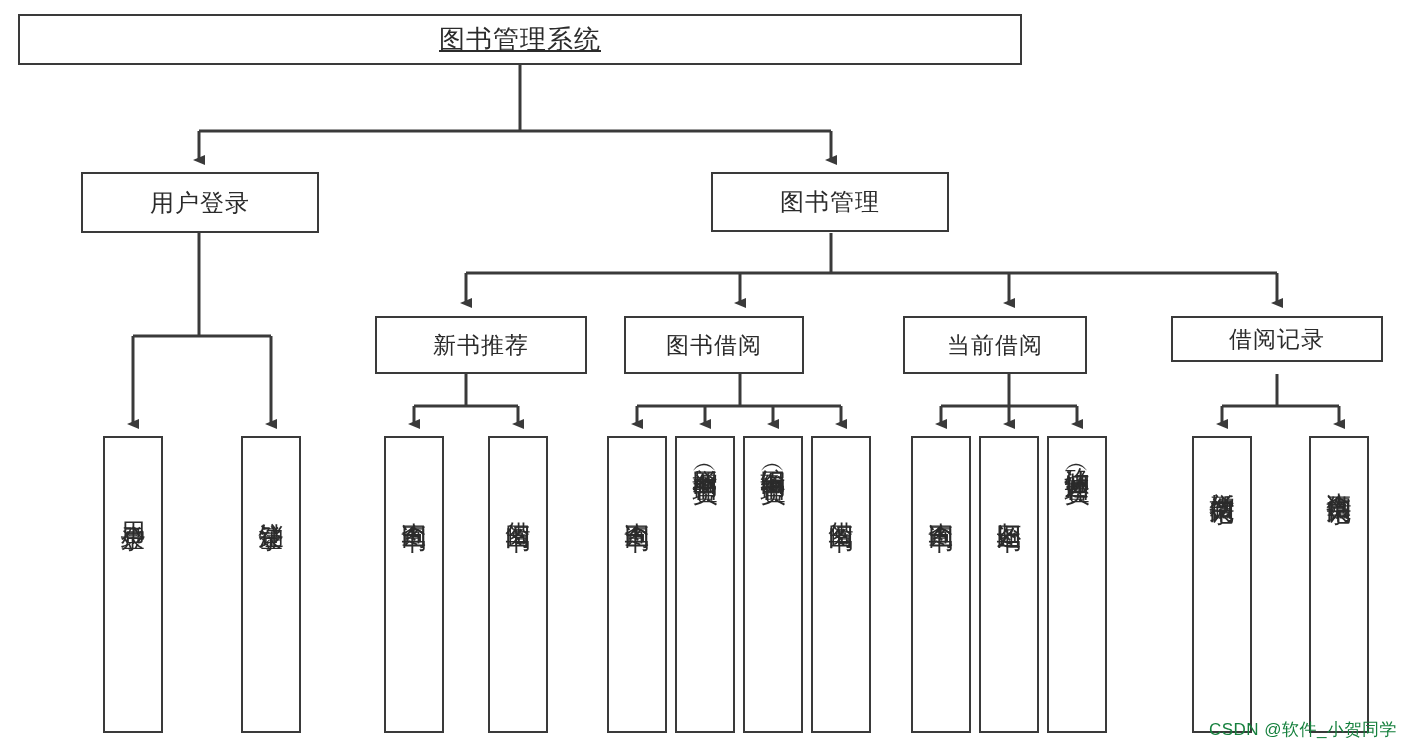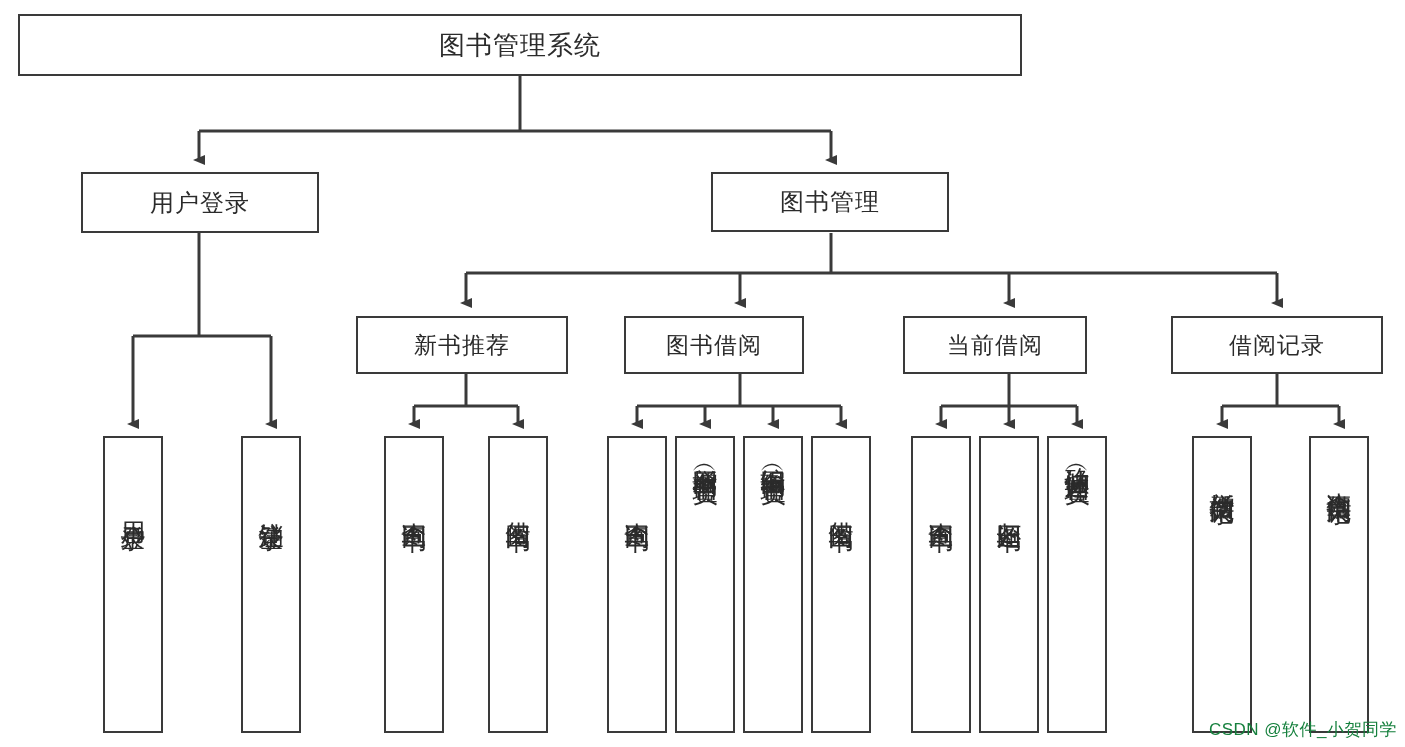--- a/index.html
+++ b/index.html
@@ -130,41 +130,41 @@
       <path d="M1009,406 L1009,424" marker-end="url(#arrow)"></path>
       <path d="M1077,406 L1077,424" marker-end="url(#arrow)"></path>
 
       <path d="M1277,374 L1277,406"></path>
       <path d="M1222,406 L1339,406"></path>
       <path d="M1222,406 L1222,424" marker-end="url(#arrow)"></path>
       <path d="M1339,406 L1339,424" marker-end="url(#arrow)"></path>
     </g>
   </svg>
 
-  <div class="node root" style="left:18px; top:14px; width:1004px; height:62px;">
+  <div class="node root" style="left:18px; top:14px; width:1004px; height:51px;text-decoration:underline;">
     <span>图书管理系统</span>
   </div>
 
   <div class="node level2" style="left:81px; top:172px; width:238px; height:61px;">
     <span>用户登录</span>
   </div>
   <div class="node level2" style="left:711px; top:172px; width:238px; height:60px;">
     <span>图书管理</span>
   </div>
 
-  <div class="node level3" style="left:356px; top:316px; width:212px; height:58px;">
+  <div class="node level3" style="left:375px; top:316px; width:212px; height:58px;">
     <span>新书推荐</span>
   </div>
   <div class="node level3" style="left:624px; top:316px; width:180px; height:58px;">
     <span>图书借阅</span>
   </div>
   <div class="node level3" style="left:903px; top:316px; width:184px; height:58px;">
     <span>当前借阅</span>
   </div>
-  <div class="node level3" style="left:1171px; top:316px; width:212px; height:58px;">
+  <div class="node level3" style="left:1171px; top:316px; width:212px; height:46px;">
     <span>借阅记录</span>
   </div>
 
   <div class="node leaf leaf-short" style="left:103px; top:436px; width:60px; height:297px;">
     <span class="vtext">用户登录</span>
   </div>
   <div class="node leaf leaf-short" style="left:241px; top:436px; width:60px; height:297px;">
     <span class="vtext">注销登录</span>
   </div>
 

